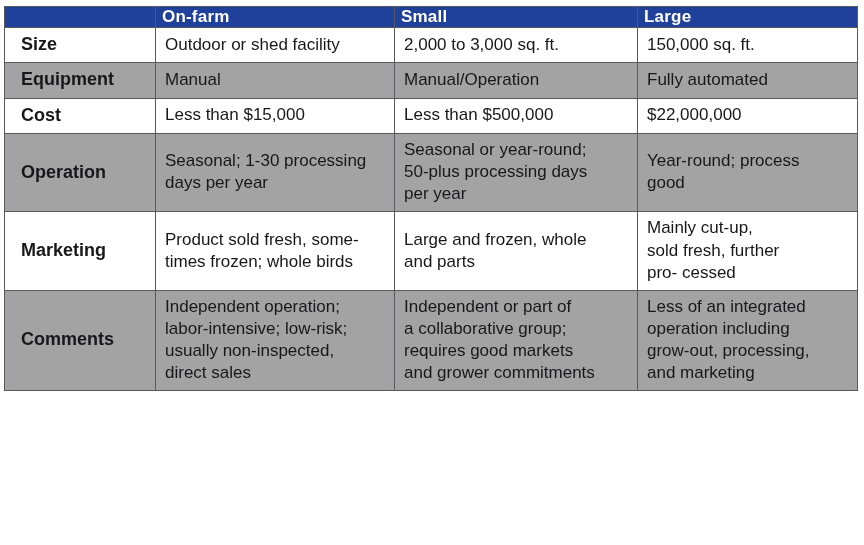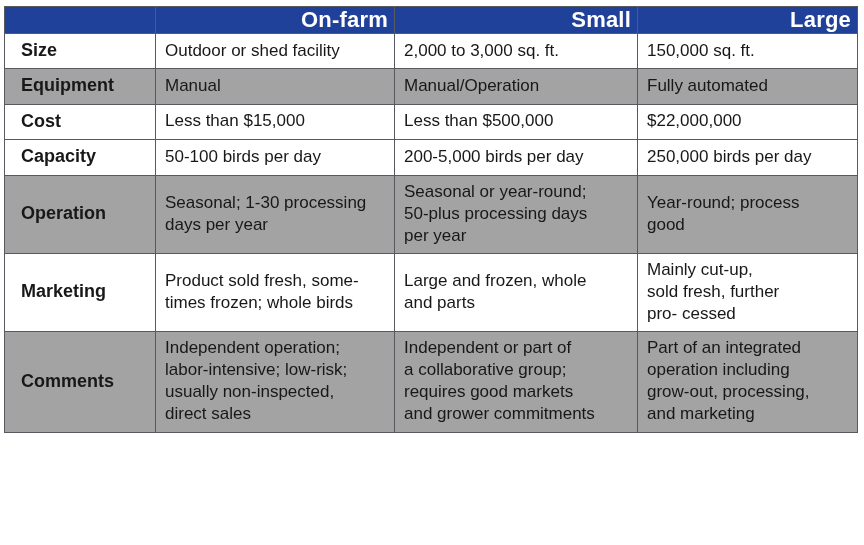--- a/index.html
+++ b/index.html
@@ -34,23 +34,23 @@
 
   table.comparison col.c-label  { width: 151px; }
   table.comparison col.c-onfarm { width: 239px; }
   table.comparison col.c-small  { width: 243px; }
   table.comparison col.c-large  { width: 220px; }
 
   
   thead th {
     background: #20419a;
     color: #ffffff;
-    font-size: 22px;
+    font-size: 17px;
     font-weight: bold;
-    text-align: right;
+    text-align: left;
     height: 16px;
     padding: 0 6px;
     border-right: 1.5px solid #58585f;
     border-bottom: 1.5px solid #58585f;
     box-sizing: border-box;
     letter-spacing: 0.2px;
   }
   thead th:last-child { border-right: none; }
   thead th.corner { background: #20419a; }
 
@@ -129,32 +129,20 @@
           <td>
             <span class="cell-line">Less than $15,000</span>
           </td>
           <td>
             <span class="cell-line">Less than $500,000</span>
           </td>
           <td>
             <span class="cell-line">$22,000,000</span>
           </td>
         </tr>
-        <tr class="plain">
-          <td class="rowlabel">Capacity</td>
-          <td>
-            <span class="cell-line">50-100 birds per day</span>
-          </td>
-          <td>
-            <span class="cell-line">200-5,000 birds per day</span>
-          </td>
-          <td>
-            <span class="cell-line">250,000 birds per day</span>
-          </td>
-        </tr>
         <tr class="shaded">
           <td class="rowlabel">Operation</td>
           <td>
             <span class="cell-line">Seasonal; 1-30 processing</span>
             <span class="cell-line">days per year</span>
           </td>
           <td>
             <span class="cell-line">Seasonal or year-round;</span>
             <span class="cell-line">50-plus processing days</span>
             <span class="cell-line">per year</span>
@@ -188,21 +176,21 @@
             <span class="cell-line">usually non-inspected,</span>
             <span class="cell-line">direct sales</span>
           </td>
           <td>
             <span class="cell-line">Independent or part of</span>
             <span class="cell-line">a collaborative group;</span>
             <span class="cell-line">requires good markets</span>
             <span class="cell-line">and grower commitments</span>
           </td>
           <td>
-            <span class="cell-line">Part of an integrated</span>
+            <span class="cell-line">Less of an integrated</span>
             <span class="cell-line">operation including</span>
             <span class="cell-line">grow-out, processing,</span>
             <span class="cell-line">and marketing</span>
           </td>
         </tr>
       </tbody>
   </table>
 </div>
 
 </body></html>

